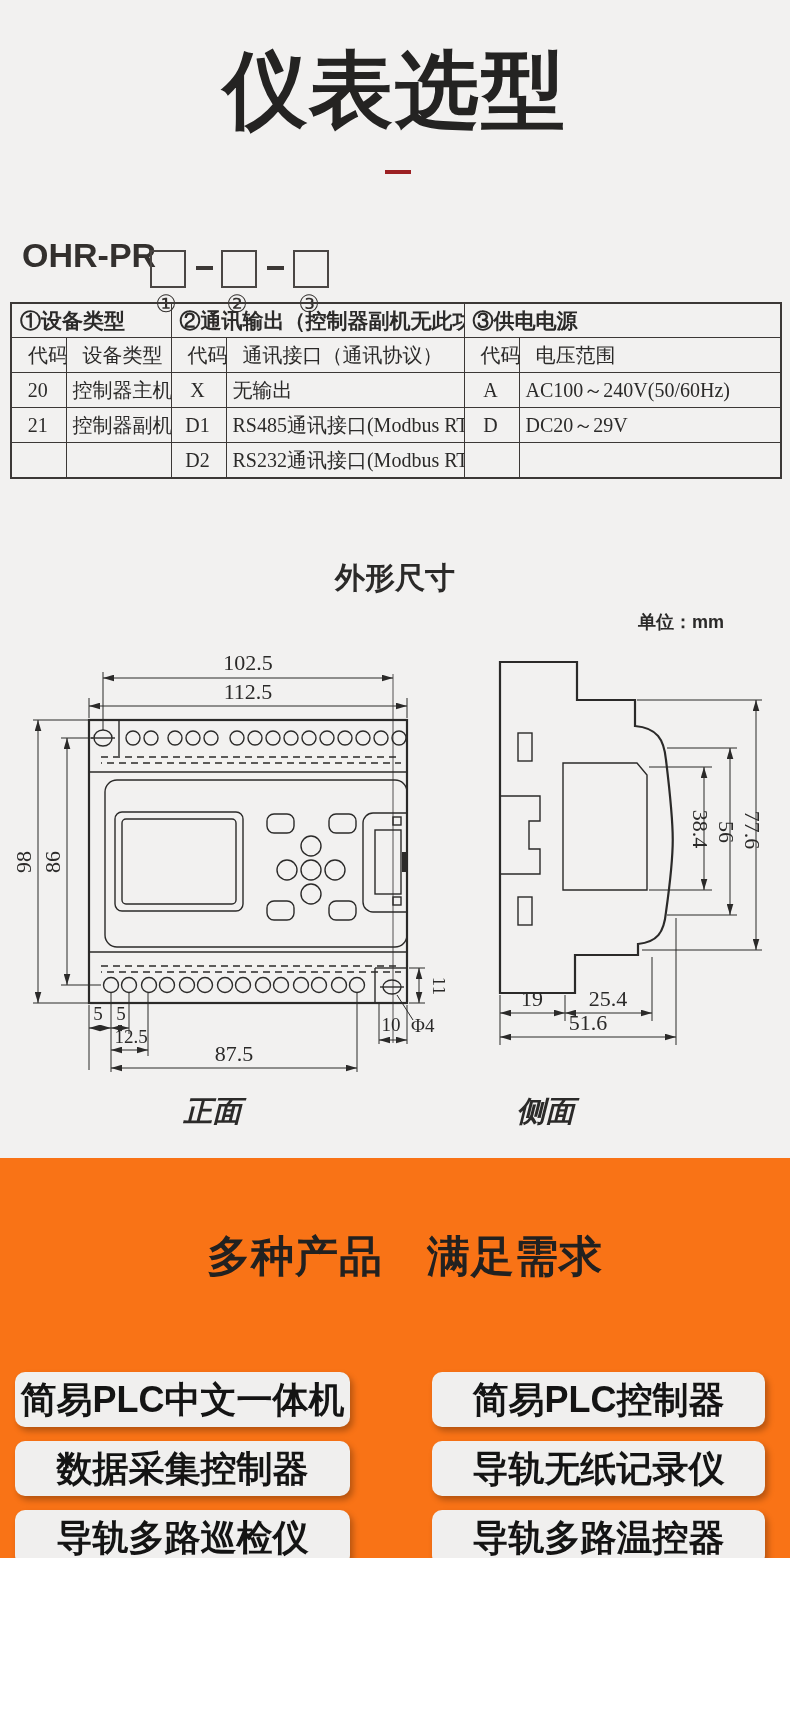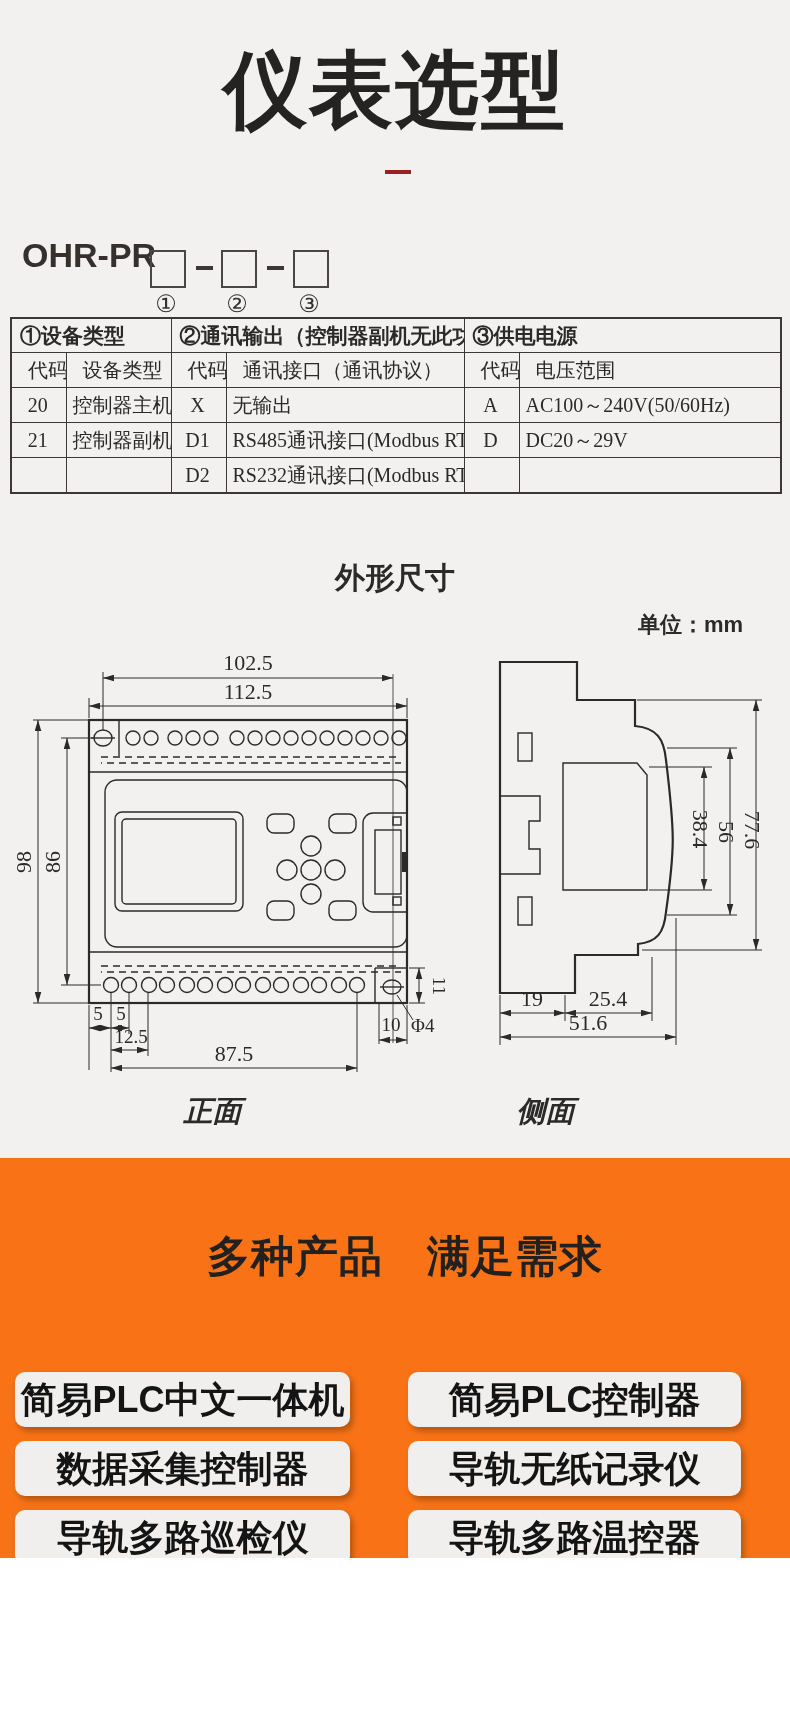--- a/index.html
+++ b/index.html
@@ -11,45 +11,45 @@
   .main-title{left:0;top:34px;width:790px;text-align:center;font-size:84px;font-weight:900;
               letter-spacing:2px;color:#242322;}
   .red-dash{left:385px;top:170px;width:26px;height:4px;background:#9c2023;}
 
   .model-prefix{left:22px;top:236px;font-size:34px;font-weight:700;letter-spacing:0px;color:#33302e;}
   .code-box{width:32px;height:34px;border:2px solid #4a4644;background:transparent;}
   .code-dash{width:17px;height:4px;background:#3c3836;}
   .circled-num{font-size:24px;color:#33302e;width:28px;text-align:center;}
 
   table.sel{position:absolute;left:10px;top:302px;width:770px;border-collapse:collapse;
-            border:2.5px solid #3c3836;table-layout:fixed;margin-top:15px;}
+            border:2.5px solid #3c3836;table-layout:fixed;}
   table.sel th, table.sel td{border:1.6px solid #3c3836;padding:0 8px;overflow:hidden;white-space:nowrap;}
   table.sel th{height:33px;font:bold 21px "Liberation Serif",serif;text-align:left;}
   table.sel td{font:20px "Liberation Serif",serif;}
   table.sel tr.sub td{height:34px;padding-left:16px;}
   table.sel tr.datarow td{height:34px;padding-left:6px;}
   td.c{text-align:center;}
 
   .sec-heading{left:0;top:540px;width:790px;text-align:center;font-size:30px;font-weight:700;margin-top:18px;}
-  .unit-label{left:638px;top:610px;font-size:22px;font-weight:700;}
+  .unit-label{left:638px;top:610px;font-size:18px;font-weight:700;}
   .view-label{top:1092px;width:125px;text-align:center;font-size:29px;font-weight:700;font-style:italic;}
 
   
   .ol{stroke:#2b2a29;fill:none;stroke-width:1.4;}
   .ol2{stroke:#2b2a29;fill:none;stroke-width:2.2;}
   .dim{stroke:#2b2a29;fill:none;stroke-width:1;}
   .vent{stroke:#2b2a29;fill:none;stroke-width:1.6;stroke-dasharray:7 5;}
   text.dimt{font:22px "Liberation Serif",serif;fill:#2b2a29;}
   text.sm{font-size:19px;}
 
   .products-heading{left:10px;top:1228px;width:790px;text-align:center;font-size:43px;font-weight:900;
                     color:#222120;letter-spacing:1px;}
   .btn-col{display:flex;flex-direction:column;gap:14px;}
   .col-left{left:15px;top:1372px;width:335px;}
-  .col-right{left:408px;top:1372px;width:333px;}
+  .col-right{left:432px;top:1372px;width:333px;}
   .product-btn{height:55px;line-height:55px;text-align:center;background:#f0efee;border-radius:10px;
                box-shadow:3px 4px 6px rgba(0,0,0,0.28);font-size:36px;font-weight:700;color:#141414;
                cursor:pointer;}
   .footer-bar{left:0;top:1700px;width:790px;height:19px;background:#2f7c50;}
 </style>
 </head>
 <body>
 
 <div class="page">
   <div class="top-section"></div>

